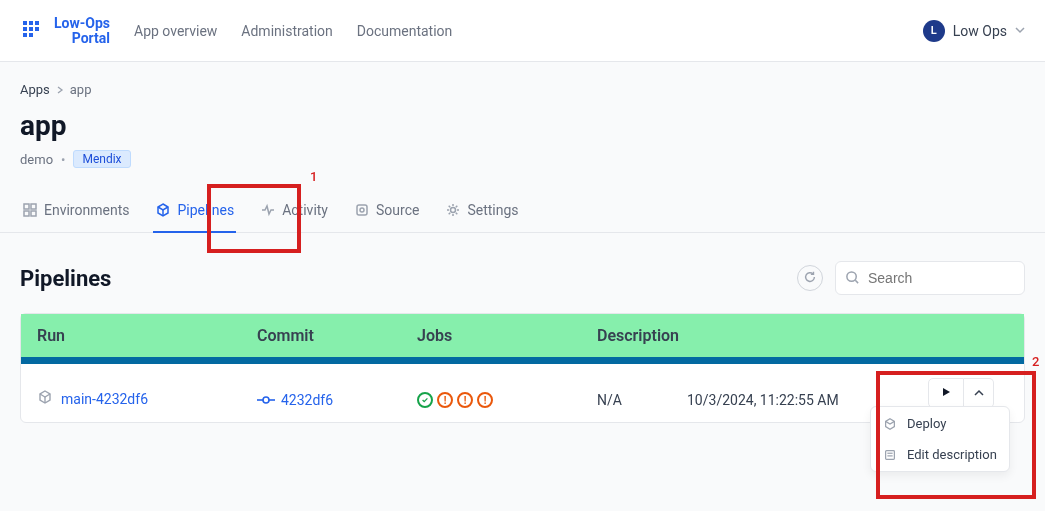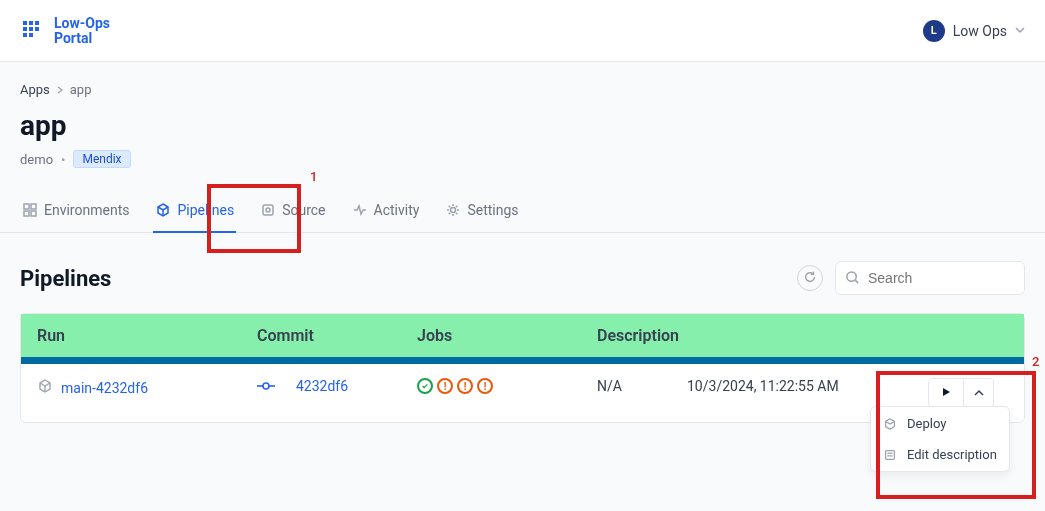--- a/index.html
+++ b/index.html
@@ -21,20 +21,21 @@
     height: 62px;
     display: flex;
     align-items: center;
     padding: 0 20px;
   }
   .brand {
     display: flex;
     align-items: center;
     gap: 8px;
     margin-right: 24px;
+    text-align: right;
   }
   .brand-logo {
     width: 26px; height: 26px;
     display: flex; align-items: center; justify-content: center;
   }
   .brand-text {
     line-height: 1.05;
     font-weight: 700;
     color: #2563eb;
     font-size: 14px;
@@ -206,31 +207,31 @@
   }
   .col-run { width: 220px; }
   .col-commit { width: 160px; }
   .col-jobs { width: 180px; }
   .col-desc { width: 90px; }
   .col-created { flex: 1; }
   .col-actions { width: 80px; text-align: right; }
 
   .trow {
     display: flex;
-    align-items: flex-start;
+    align-items: flex-end;
     padding: 14px 16px;
     font-size: 14px;
   }
   .run-cell {
     display: flex; align-items: center; gap: 8px;
     color: #2563eb;
   }
   .run-icon { color: #9ca3af; }
   .commit-cell {
-    display: flex; align-items: center; gap: 21px;
+    display: flex; align-items: center; gap: 6px;
     color: #2563eb;
   }
   .commit-icon { color: #2563eb; }
   .jobs-cell { display: flex; gap: 4px; align-items: center; }
   .job-circle {
     width: 16px; height: 16px; border-radius: 50%;
     border: 2px solid;
     display: inline-flex; align-items: center; justify-content: center;
     font-size: 10px; font-weight: bold;
   }
@@ -316,20 +317,25 @@
           <rect x="2" y="14" width="4" height="4"></rect>
             <rect x="8" y="14" width="4" height="4"></rect>
         </g>
       </svg>
     </span>
     <div class="brand-text">
       <div>Low-Ops</div>
       <div>Portal</div>
     </div>
   </div>
+  <div class="nav">
+    <div class="nav-item">App overview</div>
+    <div class="nav-item">Administration</div>
+    <div class="nav-item">Documentation</div>
+  </div>
   <div class="user-area">
     <div class="avatar">L</div>
     <span class="user-name">Low Ops</span>
     <span class="chev">
       <svg width="10" height="10" viewBox="0 0 10 10">
           <path d="M1 3 L5 7 L9 3" stroke="#9ca3af" stroke-width="1.5" fill="none"></path>
         </svg>
     </span>
   </div>
 </div>
@@ -372,33 +378,33 @@
             <path d="M8 2 L13 5 L13 11 L8 14 L3 11 L3 5 Z"></path>
             <path d="M3 5 L8 8 L13 5"></path>
             <path d="M8 8 L8 14"></path>
           </svg>
       </span>
       <span>Pipelines</span>
     </div>
     <div class="tab">
       <span class="tab-icon">
         <svg width="16" height="16" viewBox="0 0 16 16" fill="none" stroke="#9ca3af" stroke-width="1.5">
+            <path d="M2 8 L5 8 L7 4 L9 12 L11 8 L14 8"></path>
+          </svg>
+      </span>
+      <span>Activity</span>
+    </div>
+    <div class="tab">
+      <span class="tab-icon">
+        <svg width="16" height="16" viewBox="0 0 16 16" fill="none" stroke="#9ca3af" stroke-width="1.5">
             <rect x="3" y="3" width="10" height="10" rx="2"></rect>
             <circle cx="8" cy="8" r="2"></circle>
           </svg>
       </span>
       <span>Source</span>
-    </div>
-    <div class="tab">
-      <span class="tab-icon">
-        <svg width="16" height="16" viewBox="0 0 16 16" fill="none" stroke="#9ca3af" stroke-width="1.5">
-            <path d="M2 8 L5 8 L7 4 L9 12 L11 8 L14 8"></path>
-          </svg>
-      </span>
-      <span>Activity</span>
     </div>
     <div class="tab">
       <span class="tab-icon">
         <svg width="16" height="16" viewBox="0 0 16 16" fill="none" stroke="#9ca3af" stroke-width="1.5">
             <circle cx="8" cy="8" r="2.5"></circle>
             <path d="M8 2 L8 4 M8 12 L8 14 M2 8 L4 8 M12 8 L14 8 M3.7 3.7 L5.2 5.2 M10.8 10.8 L12.3 12.3 M3.7 12.3 L5.2 10.8 M10.8 5.2 L12.3 3.7"></path>
           </svg>
       </span>
       <span>Settings</span>
     </div>

